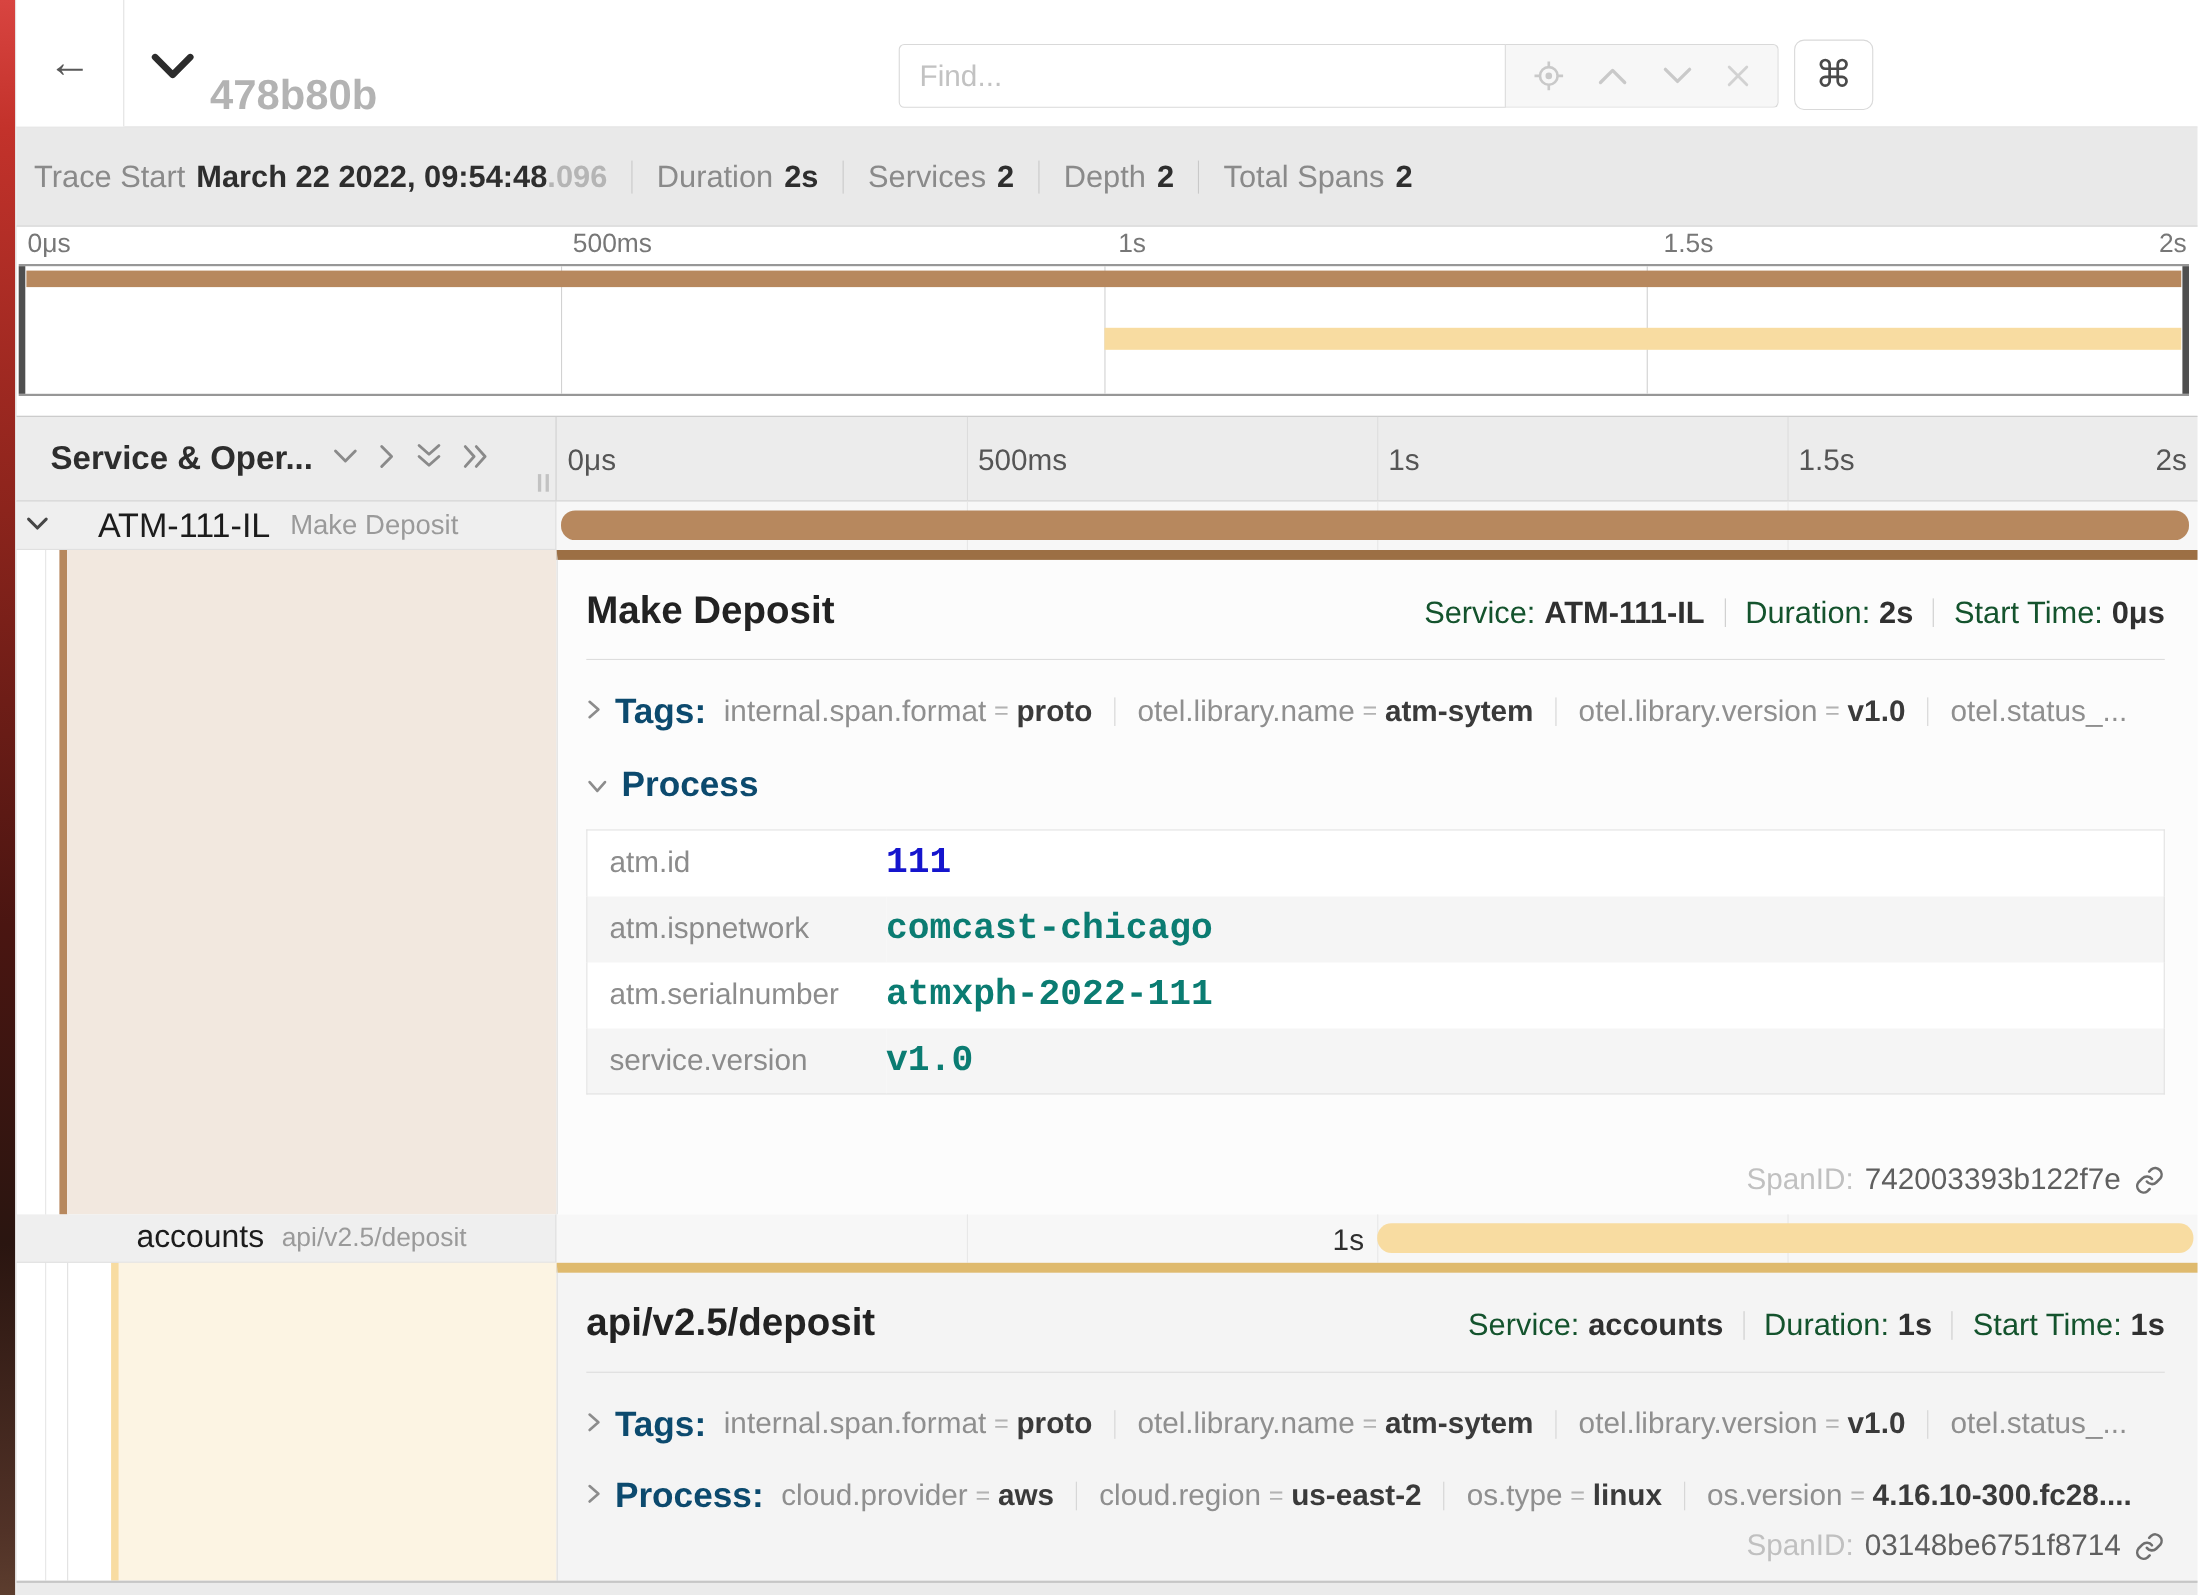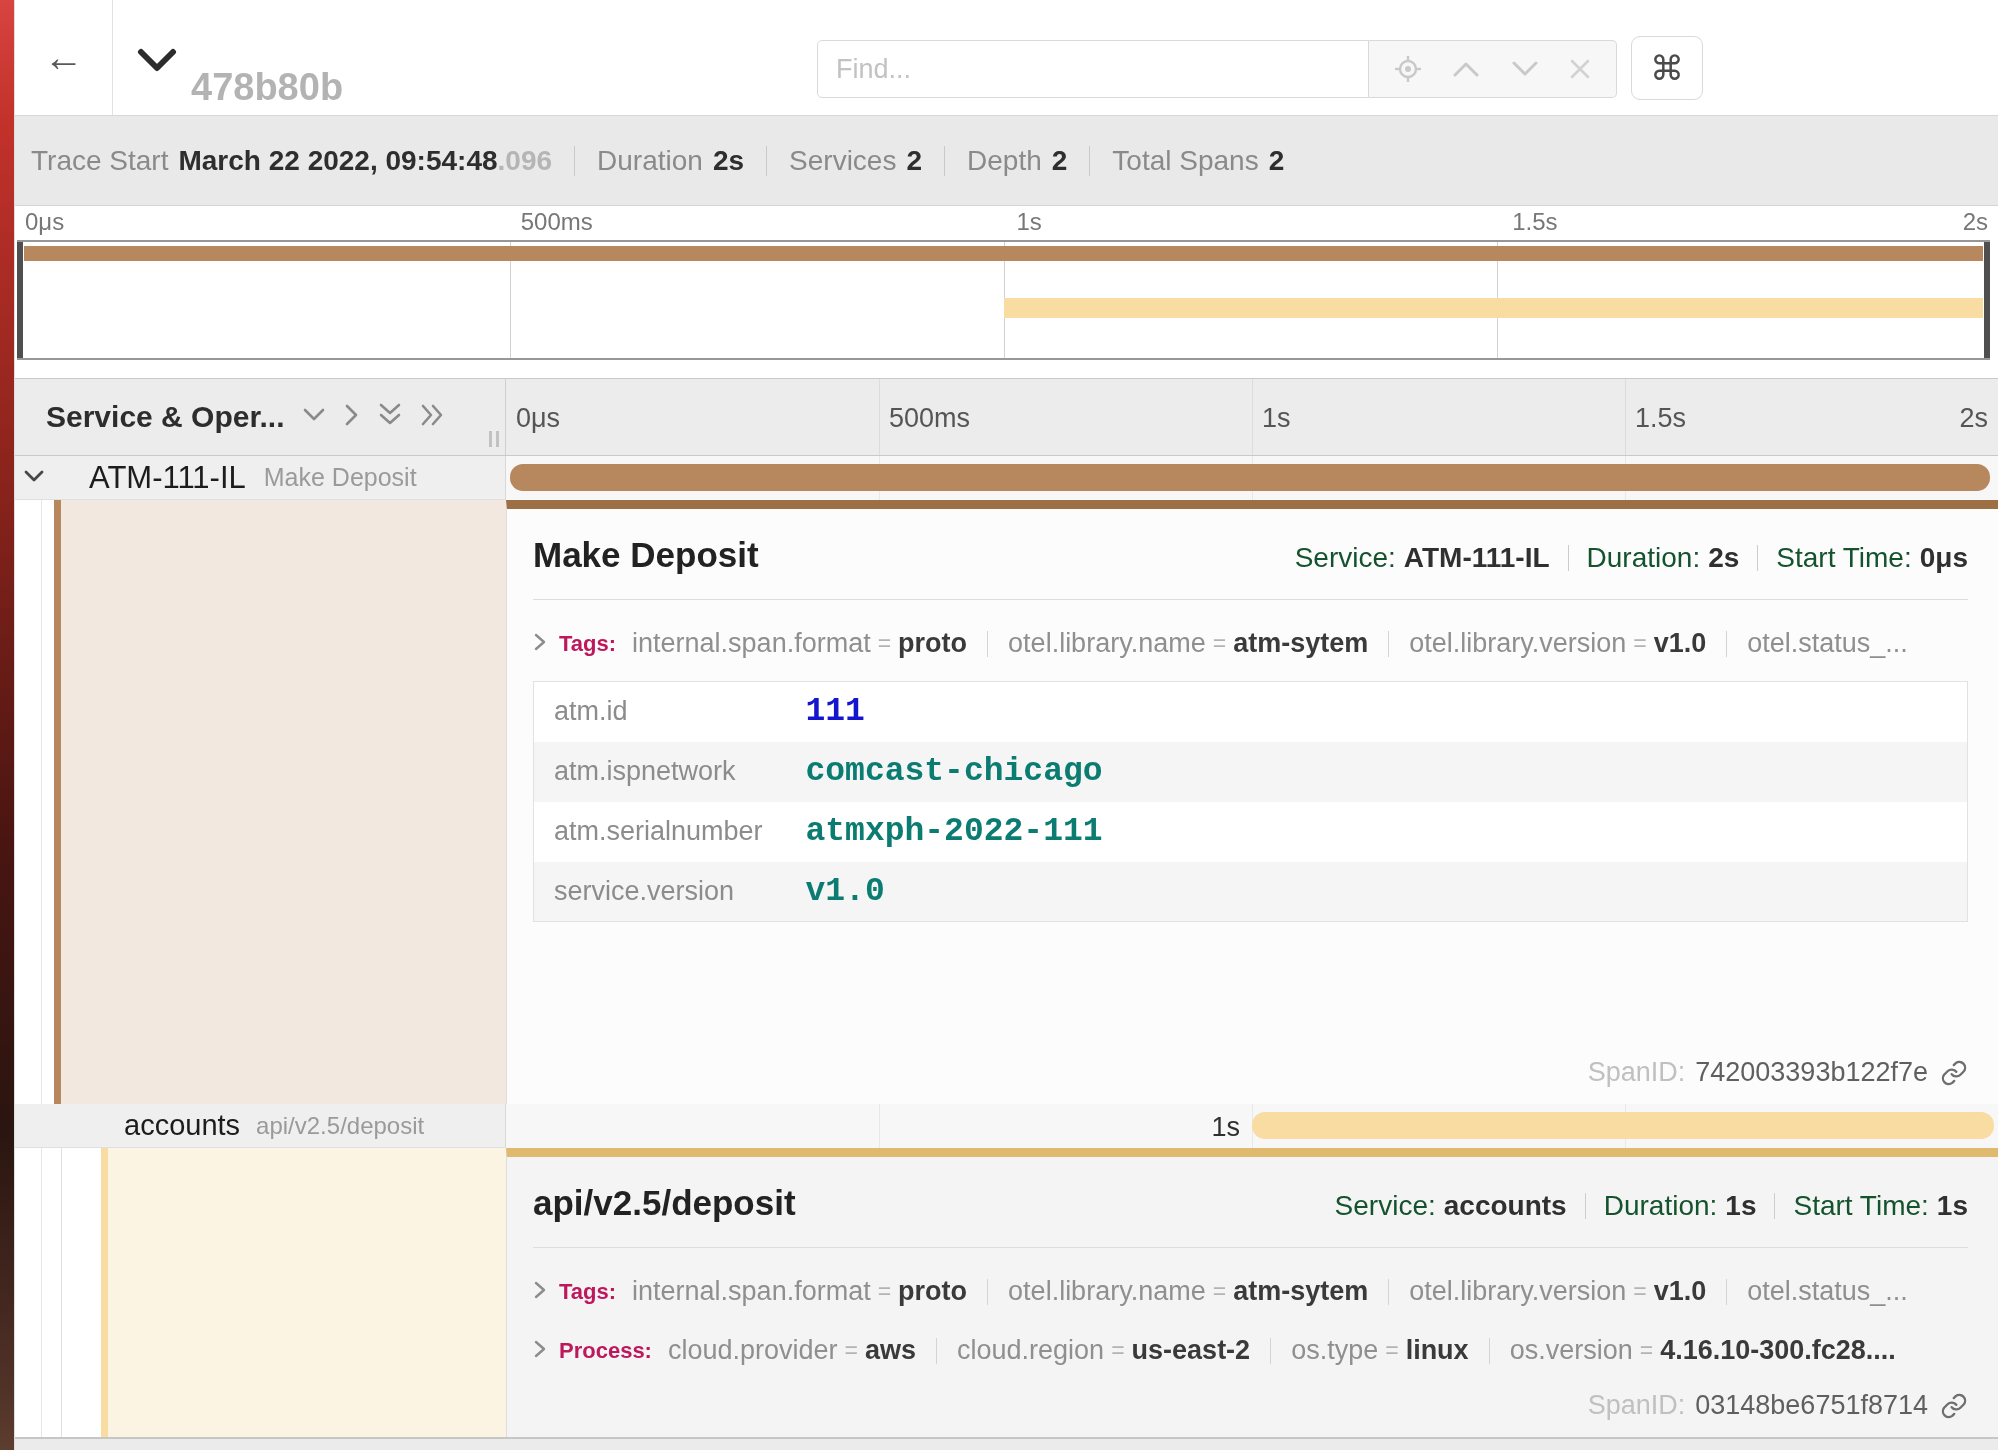--- a/index.html
+++ b/index.html
@@ -88,21 +88,21 @@
 
   .dtitle-row { display:flex; align-items:baseline; justify-content:space-between; margin-top:8px; }
   .dtitle { font-size:35px; font-weight:700; color:#222; }
   .dmeta { display:flex; align-items:center; font-size:28px; white-space:nowrap; }
   .dm-label { color:#14532d; margin-right:8px; }
   .dm-val { color:#303030; font-weight:700; }
   .dm-div { width:1px; height:26px; background:#ccc; margin:0 18px; align-self:center; }
   .drule { border-bottom:1px solid #ddd; margin-top:24px; }
 
   .accordion-row { display:flex; align-items:center; margin-top:28px; font-size:27px; white-space:nowrap; overflow:hidden; cursor:pointer; }
-  .acc-title { font-size:22px; font-weight:700; color:#be185d; margin:0 16px 0 12px; }
+  .acc-title { font-size:32px; font-weight:700; color:#0c4a6e; margin:0 16px 0 12px; }
   .kv-key { color:#8f8f8f; }
   .kv-eq { color:#b3b3b3; font-size:23px; margin:0 7px; }
   .kv-val { color:#3a3a3a; font-weight:700; }
   .kv-div { width:1px; height:26px; background:#d4d4d4; margin:0 20px; flex:none; }
 
   .kv-table { margin-top:22px; width:100%; border:1px solid #e2e2e2; border-collapse:collapse; background:#fff; }
   .kv-table tr:nth-child(even) { background:#f5f5f5; }
   .kv-table td { height:60px; font-size:27px; vertical-align:middle; }
   .kv-table td.k { width:272px; padding-left:20px; color:#8c8c8c;margin-top:19px; }
   .kv-table td.v { font-family:"Liberation Mono","DejaVu Sans Mono",monospace; font-size:33px; font-weight:700; }
@@ -304,20 +304,28 @@
             <span class="kv-eq">=</span>
             <span class="kv-val">atm-sytem</span>
             <span class="kv-div"></span>
             <span class="kv-key">otel.library.version</span>
             <span class="kv-eq">=</span>
             <span class="kv-val">v1.0</span>
             <span class="kv-div"></span>
             <span class="kv-key">otel.status_...</span>
           </div>
 
+          <div class="accordion-row" style="margin-top:30px;">
+            <span>
+              <svg width="20" height="14" viewBox="0 0 20 14">
+                  <polyline points="3,3 10,11 17,3" fill="none" stroke="#8c8c8c" stroke-width="2.4" stroke-linecap="round" stroke-linejoin="round"></polyline>
+                </svg>
+            </span>
+            <span class="acc-title">Process</span>
+          </div>
 
           <table class="kv-table">
             <tbody>
                 <tr>
               <td class="k">atm.id</td>
               <td class="v" data-type="number">111</td>
             </tr>
             <tr>
               <td class="k">atm.ispnetwork</td>
               <td class="v" data-type="string">comcast-chicago</td>

